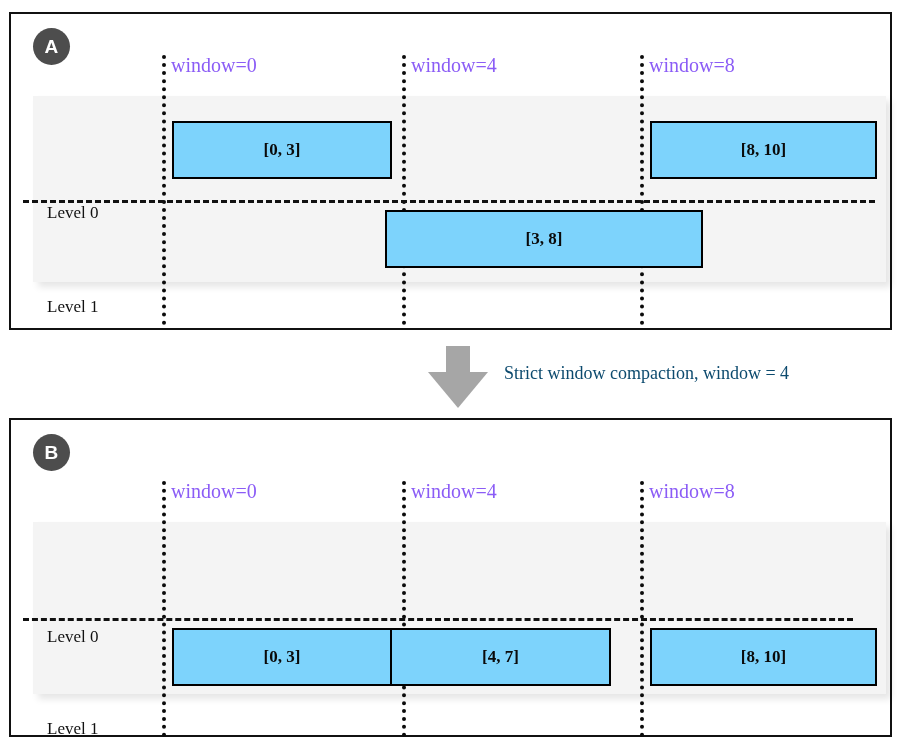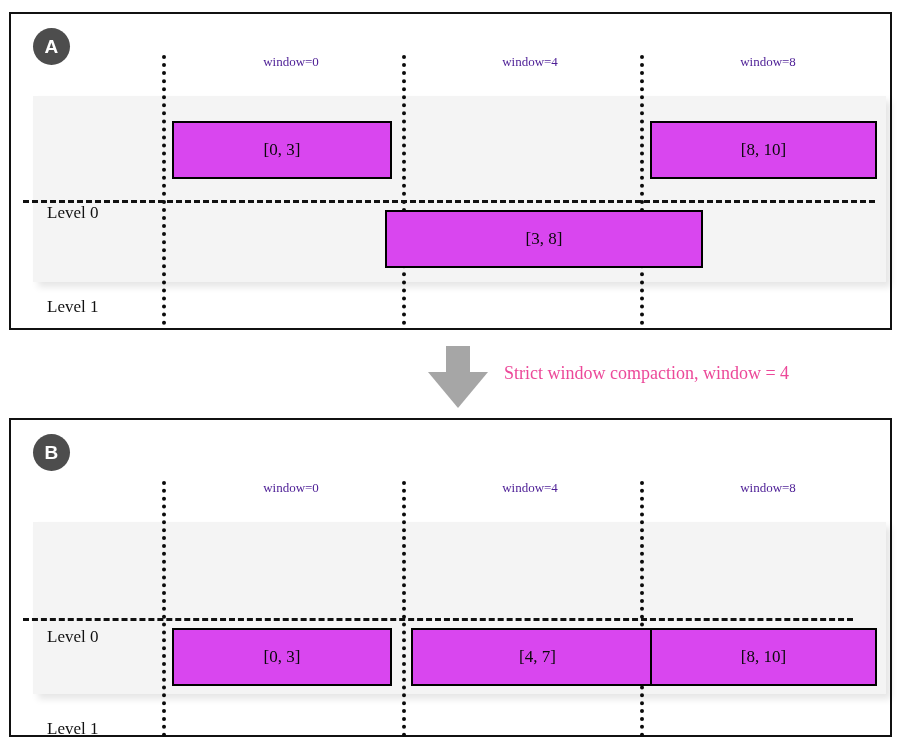--- a/index.html
+++ b/index.html
@@ -82,37 +82,38 @@
   .hdiv {
     position: absolute;
     left: 12px;
     height: 0;
     border-top: 3px dashed #111111;
   }
 
   
   .col-header {
     position: absolute;
-    font-size: 13px;
-    color: #4c1d95;
-    text-align: center;
+    font-size: 20px;
+    color: #8b5cf6;
+    text-align: left;
     white-space: nowrap;
   }
 
   
   .ibox {
     position: absolute;
     border: 2.5px solid #000000;
-    background: #d946ef;
+    background: #7dd3fc;
     display: flex;
     align-items: center;
     justify-content: center;
     font-size: 17px;
     color: #0a0a0a;
     box-sizing: border-box;
+    font-weight: bold;
   }
 
   
   #transition {
     position: absolute;
     left: 0;
     top: 340px;
     width: 906px;
     height: 76px;
   }
@@ -139,21 +140,21 @@
     height: 0;
     border-left: 30px solid transparent;
     border-right: 30px solid transparent;
     border-top: 36px solid #a6a6a6;
   }
   #transition-caption {
     position: absolute;
     left: 504px;
     top: 23px;
     font-size: 18px;
-    color: #ec4899;
+    color: #0c4a6e;
     white-space: nowrap;
   }
 </style>
 </head>
 <body>
 
 <div class="panel" id="panel-a">
 
   <div class="badge">A</div>
 
@@ -198,15 +199,15 @@
   <div class="vline" style="left:151px; top:61px; height:256px;"></div>
   <div class="vline" style="left:391px; top:61px; height:256px;"></div>
   <div class="vline" style="left:629px; top:61px; height:256px;"></div>
 
   <div class="level-label" style="top:160px;">Level 0</div>
   <div class="level-label" style="top:252px;">Level 1</div>
 
   <div class="hdiv" style="top:198px; width:830px;"></div>
 
   <div class="ibox" style="left:161px; top:208px; width:220px; height:58px;">[0, 3]</div>
-  <div class="ibox" style="left:400px; top:208px; width:253px; height:58px;">[4, 7]</div>
+  <div class="ibox" style="left:379px; top:208px; width:221px; height:58px;">[4, 7]</div>
   <div class="ibox" style="left:639px; top:208px; width:227px; height:58px;">[8, 10]</div>
 </div>
 
 </body></html>

